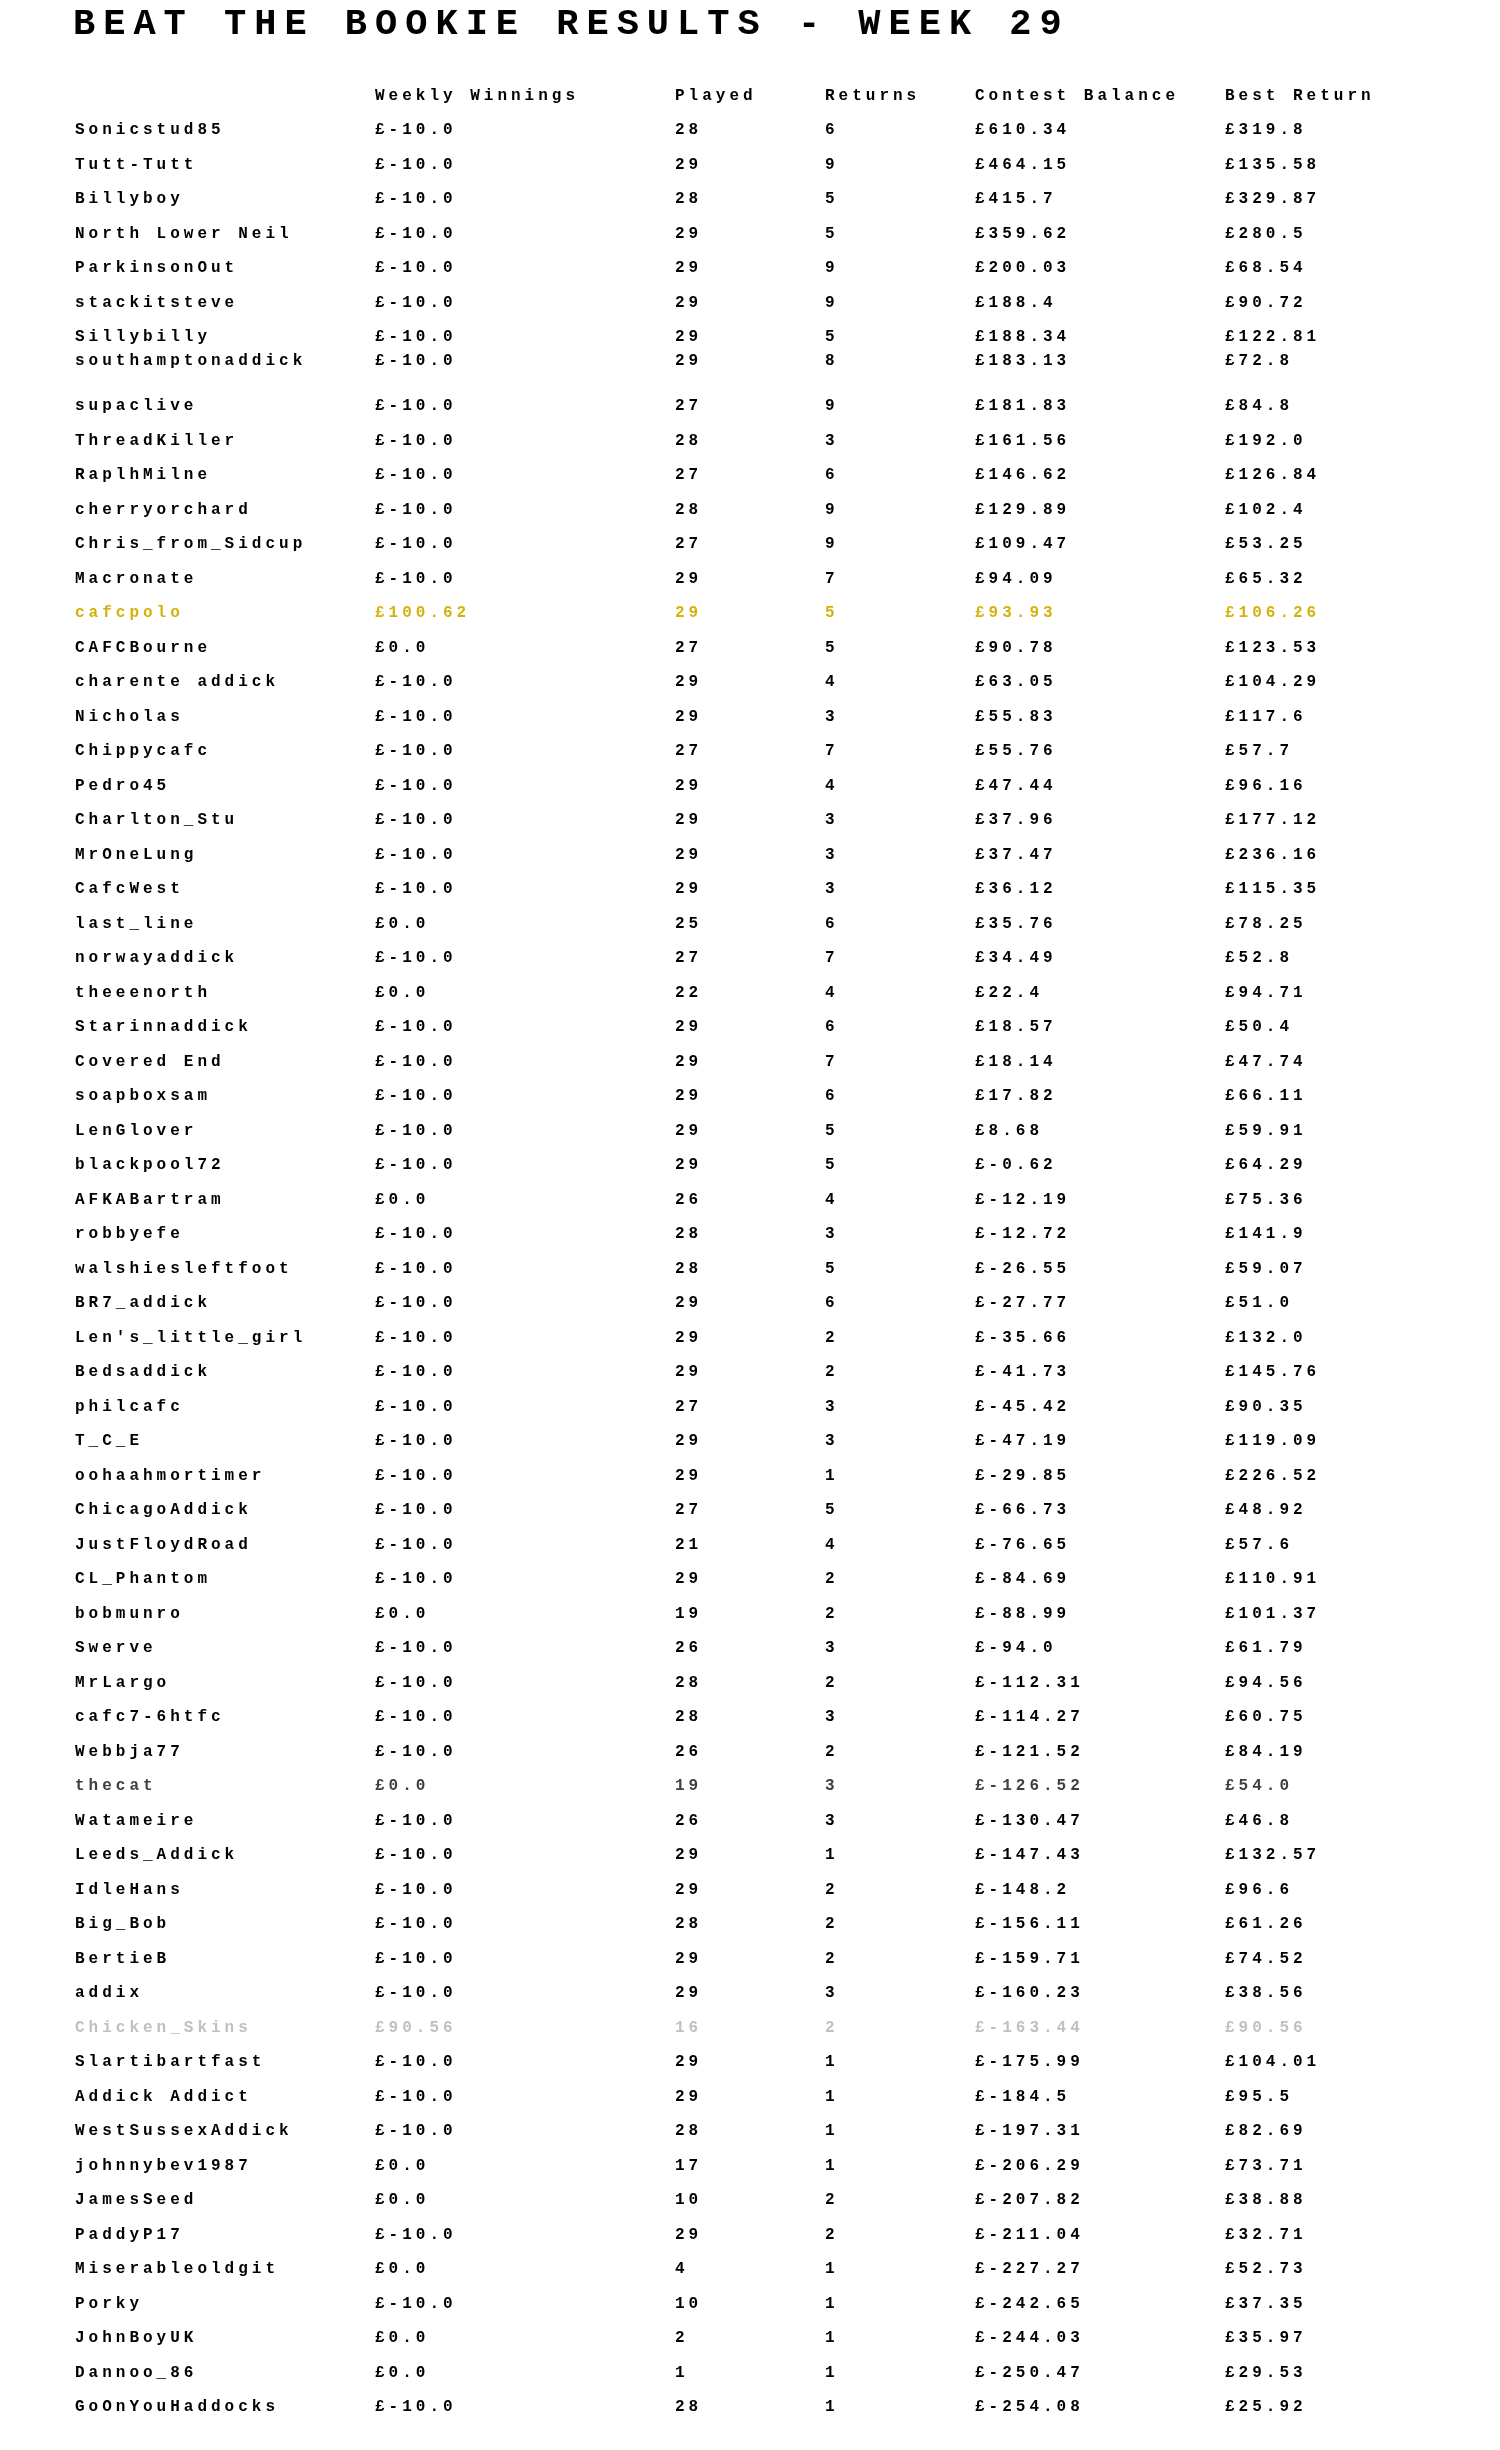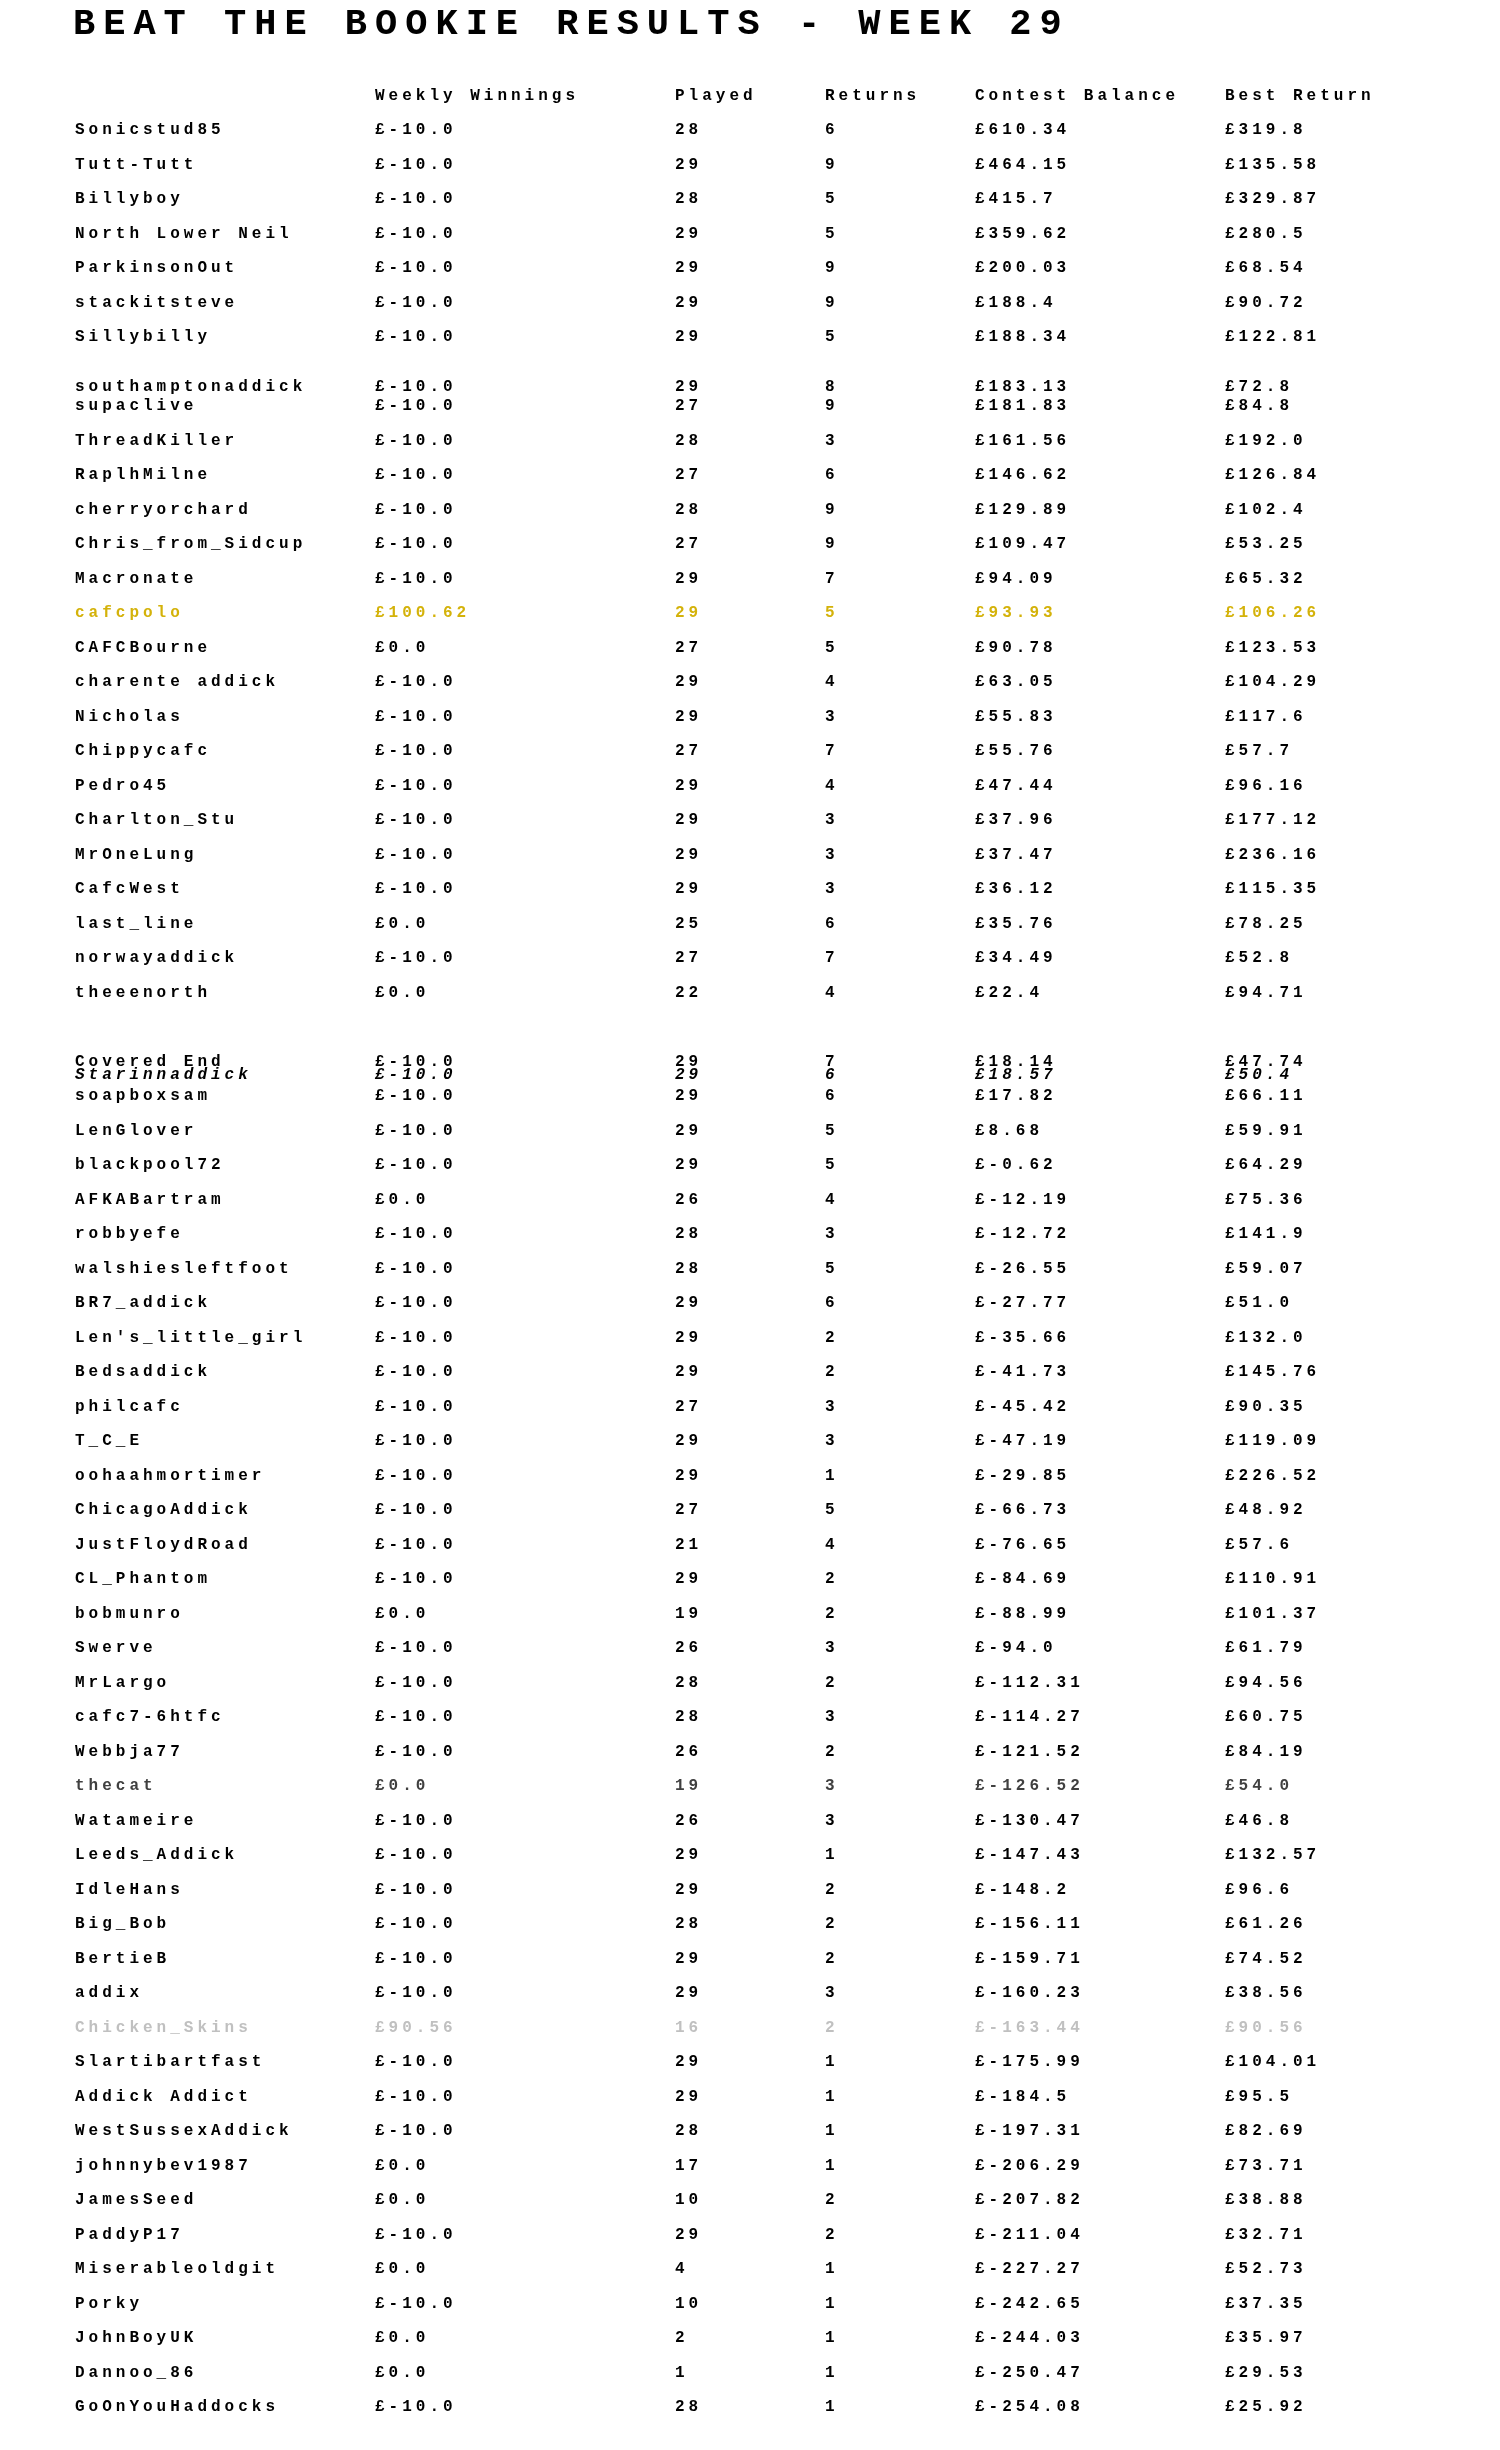--- a/index.html
+++ b/index.html
@@ -94,21 +94,21 @@
         <span class="cell c-best">£90.72</span>
       </div>
       <div class="row" style="top: 320px;">
         <span class="cell c-name">Sillybilly</span>
         <span class="cell c-weekly">£-10.0</span>
         <span class="cell c-played">29</span>
         <span class="cell c-returns">5</span>
         <span class="cell c-balance">£188.34</span>
         <span class="cell c-best">£122.81</span>
       </div>
-      <div class="row" style="top: 370px;">
+      <div class="row" style="top: 344px;">
         <span class="cell c-name">southamptonaddick</span>
         <span class="cell c-weekly">£-10.0</span>
         <span class="cell c-played">29</span>
         <span class="cell c-returns">8</span>
         <span class="cell c-balance">£183.13</span>
         <span class="cell c-best">£72.8</span>
       </div>
       <div class="row" style="top: 389px;">
         <span class="cell c-name">supaclive</span>
         <span class="cell c-weekly">£-10.0</span>
@@ -246,21 +246,21 @@
         <span class="cell c-best">£52.8</span>
       </div>
       <div class="row" style="top: 975.5px;">
         <span class="cell c-name">theeenorth</span>
         <span class="cell c-weekly">£0.0</span>
         <span class="cell c-played">22</span>
         <span class="cell c-returns">4</span>
         <span class="cell c-balance">£22.4</span>
         <span class="cell c-best">£94.71</span>
       </div>
-      <div class="row" style="top: 1058px; font-style: italic;">
+      <div class="row" style="top: 1010px;">
         <span class="cell c-name">Starinnaddick</span>
         <span class="cell c-weekly">£-10.0</span>
         <span class="cell c-played">29</span>
         <span class="cell c-returns">6</span>
         <span class="cell c-balance">£18.57</span>
         <span class="cell c-best">£50.4</span>
       </div>
       <div class="row" style="top: 1044.5px;">
         <span class="cell c-name">Covered End</span>
         <span class="cell c-weekly">£-10.0</span>

